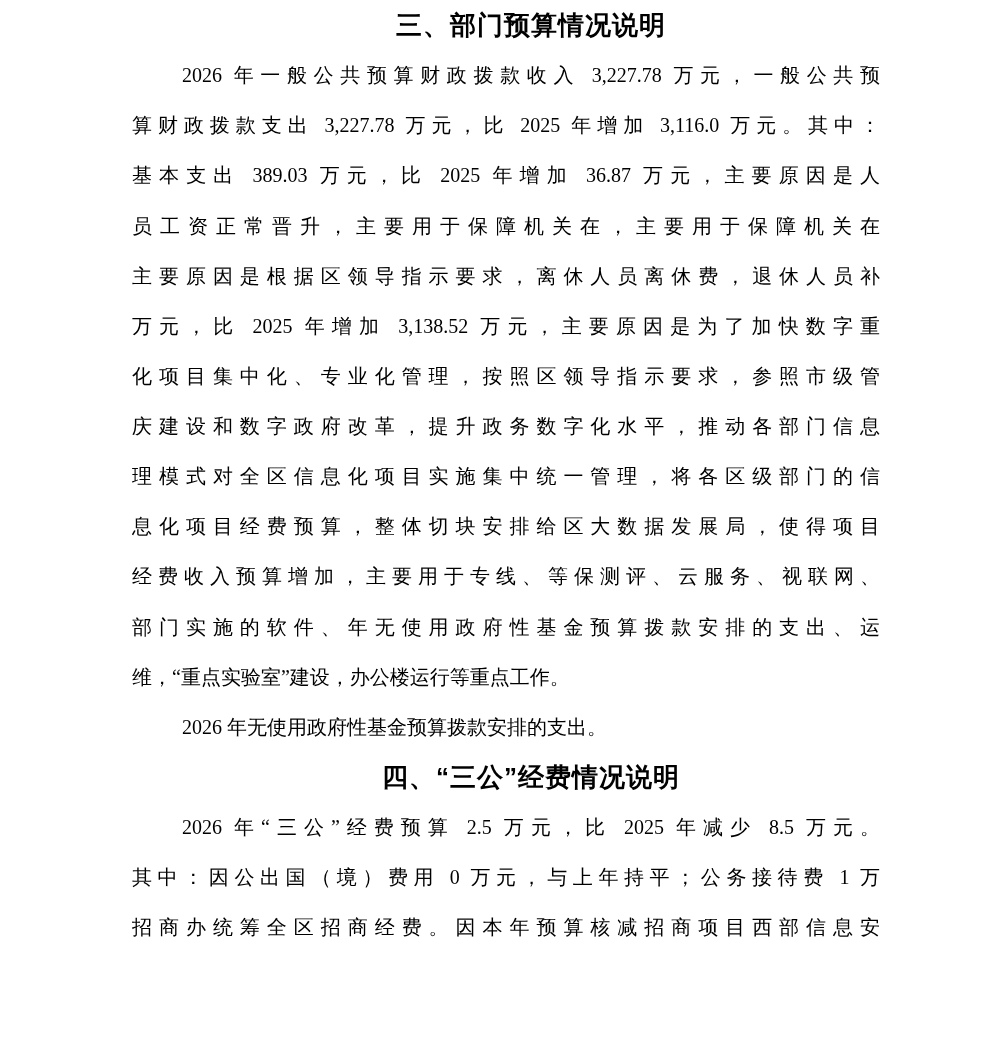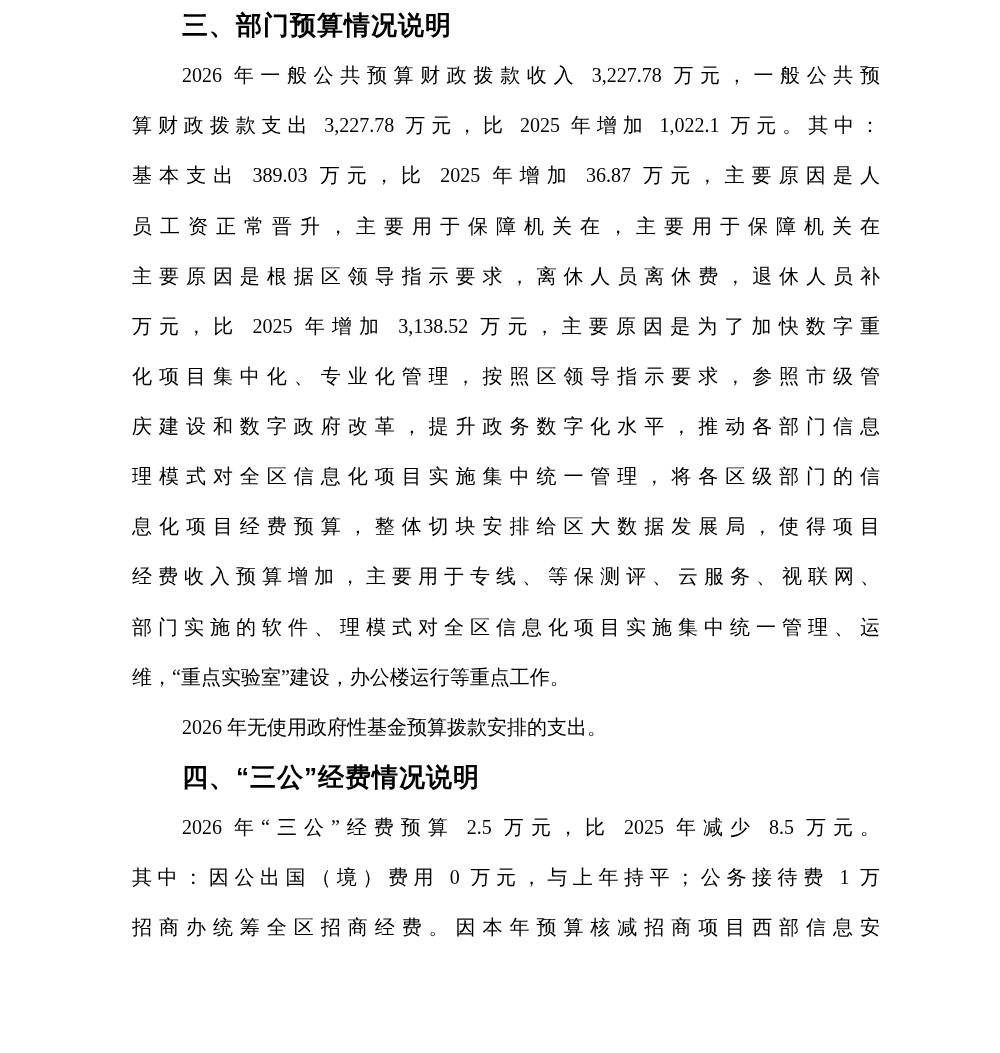--- a/index.html
+++ b/index.html
@@ -27,47 +27,48 @@
     color: #000000;
     font-family: Liberation Serif, serif;
     overflow: hidden;
     white-space: normal;
   }
   .line.heading {
     font-family: "Liberation Sans", "DejaVu Sans", sans-serif;
     font-weight: bold;
     font-size: 26px;
     letter-spacing: 1px;
+    text-align: center;
   }
   .line.indent {
     text-indent: 50px;
   }
   .line.justify {
     text-align: justify;
     text-align-last: justify;
   }
 </style>
 </head>
 <body>
 
 <div class="page">
   <div class="doc">
       <div class="line heading indent">三、部门预算情况说明</div>
       <div class="line body indent justify">2026 年一般公共预算财政拨款收入 3,227.78 万元，一般公共预</div>
-      <div class="line body justify">算财政拨款支出 3,227.78 万元，比 2025 年增加 1,022.1 万元。其中：</div>
+      <div class="line body justify">算财政拨款支出 3,227.78 万元，比 2025 年增加 3,116.0 万元。其中：</div>
       <div class="line body justify">基本支出 389.03 万元，比 2025 年增加 36.87 万元，主要原因是人</div>
       <div class="line body justify">员工资正常晋升，主要用于保障机关在，主要用于保障机关在</div>
       <div class="line body justify">主要原因是根据区领导指示要求，离休人员离休费，退休人员补</div>
       <div class="line body justify">万元，比 2025 年增加 3,138.52 万元，主要原因是为了加快数字重</div>
       <div class="line body justify">化项目集中化、专业化管理，按照区领导指示要求，参照市级管</div>
       <div class="line body justify">庆建设和数字政府改革，提升政务数字化水平，推动各部门信息</div>
       <div class="line body justify">理模式对全区信息化项目实施集中统一管理，将各区级部门的信</div>
       <div class="line body justify">息化项目经费预算，整体切块安排给区大数据发展局，使得项目</div>
       <div class="line body justify">经费收入预算增加，主要用于专线、等保测评、云服务、视联网、</div>
-      <div class="line body justify">部门实施的软件、理模式对全区信息化项目实施集中统一管理、运</div>
+      <div class="line body justify">部门实施的软件、年无使用政府性基金预算拨款安排的支出、运</div>
       <div class="line body">维，“重点实验室”建设，办公楼运行等重点工作。</div>
       <div class="line body indent">2026 年无使用政府性基金预算拨款安排的支出。</div>
       <div class="line heading indent">四、“三公”经费情况说明</div>
       <div class="line body indent justify">2026 年“三公”经费预算 2.5 万元，比 2025 年减少 8.5 万元。</div>
       <div class="line body justify">其中：因公出国（境）费用 0 万元，与上年持平；公务接待费 1 万</div>
       <div class="line body justify">招商办统筹全区招商经费。因本年预算核减招商项目西部信息安</div>
     </div>
 </div>
 
 </body></html>

